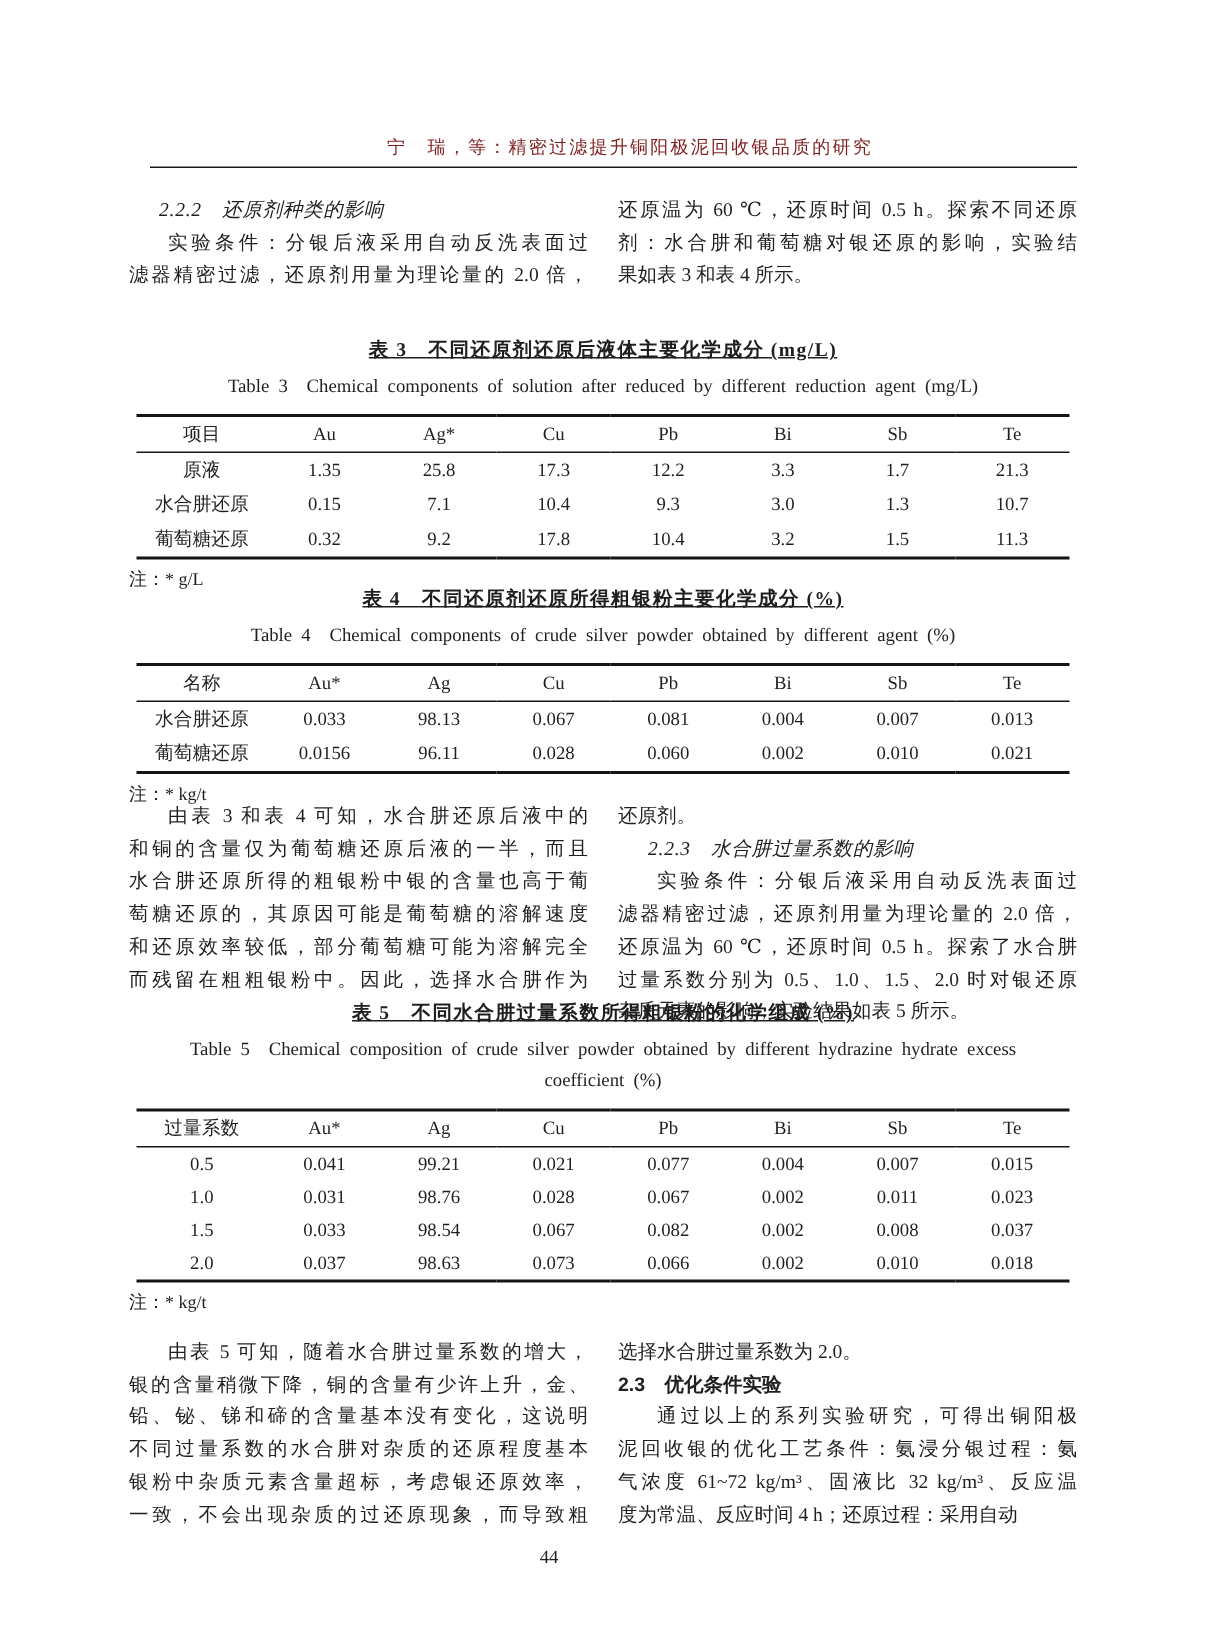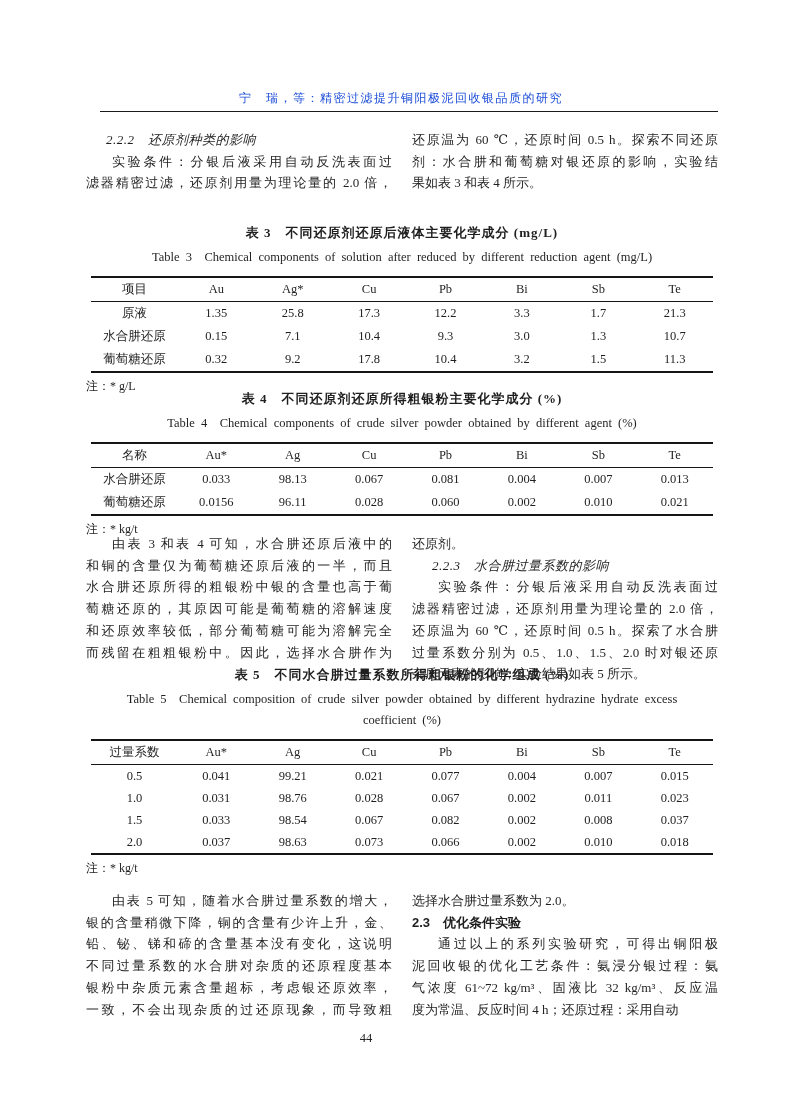--- a/index.html
+++ b/index.html
@@ -4,40 +4,41 @@
 <style>
   html,body{margin:0;padding:0;}
   body{
     width:804px;height:1099px;position:relative;background:#ffffff;
     font-family:"Liberation Serif","DejaVu Serif",serif;color:#1f1f1f;
     overflow:hidden;
   }
   .abs{position:absolute;}
   
   .running-head{
-    top:90px;left:92px;width:618px;text-align:center;
-    font-size:12px;letter-spacing:1.5px;color:#1d4ed8;
+    top:90px;left:111px;width:618px;text-align:center;
+    font-size:12px;letter-spacing:1.5px;color:#7f1d1d;
   }
   .head-rule{top:111px;left:100px;width:618px;border-top:1.6px solid #1a1a1a;height:0;}
   
   .twocol{left:86px;width:632px;display:flex;gap:20px;}
   .col{width:306px;font-size:13px;line-height:21.7px;}
   .line{text-align:justify;text-align-last:justify;}
   .line.last{text-align-last:left;}
   .line.indent{text-indent:2em;}
   .sec-head{font-style:italic;text-align-last:left;letter-spacing:0.5px;margin-left:20px;}
   .sec-head-bold{
     font-style:normal;font-weight:bold;text-align-last:left;
     font-family:"Liberation Sans","DejaVu Sans",sans-serif;font-size:13px;
   }
   
   .table-block{left:86px;width:632px;}
   .tcap-zh{
     text-align:center;font-weight:bold;font-size:13px;letter-spacing:1px;
     margin:0 0 5px 0;
+    text-decoration:underline;
   }
   .tcap-en{text-align:center;font-size:12.5px;word-spacing:3px;margin:0 0 8px 0;line-height:21px;}
   table{width:622px;margin:0 auto;border-collapse:collapse;table-layout:fixed;
         border-top:2px solid #151515;border-bottom:2px solid #151515;}
   col.c0{width:14%;}
   thead td{border-bottom:1.2px solid #151515;}
   td{
     text-align:center;font-size:12.5px;padding:3px 0;height:16px;
     font-family:"Liberation Serif","DejaVu Serif",serif;color:#1f1f1f;
   }

